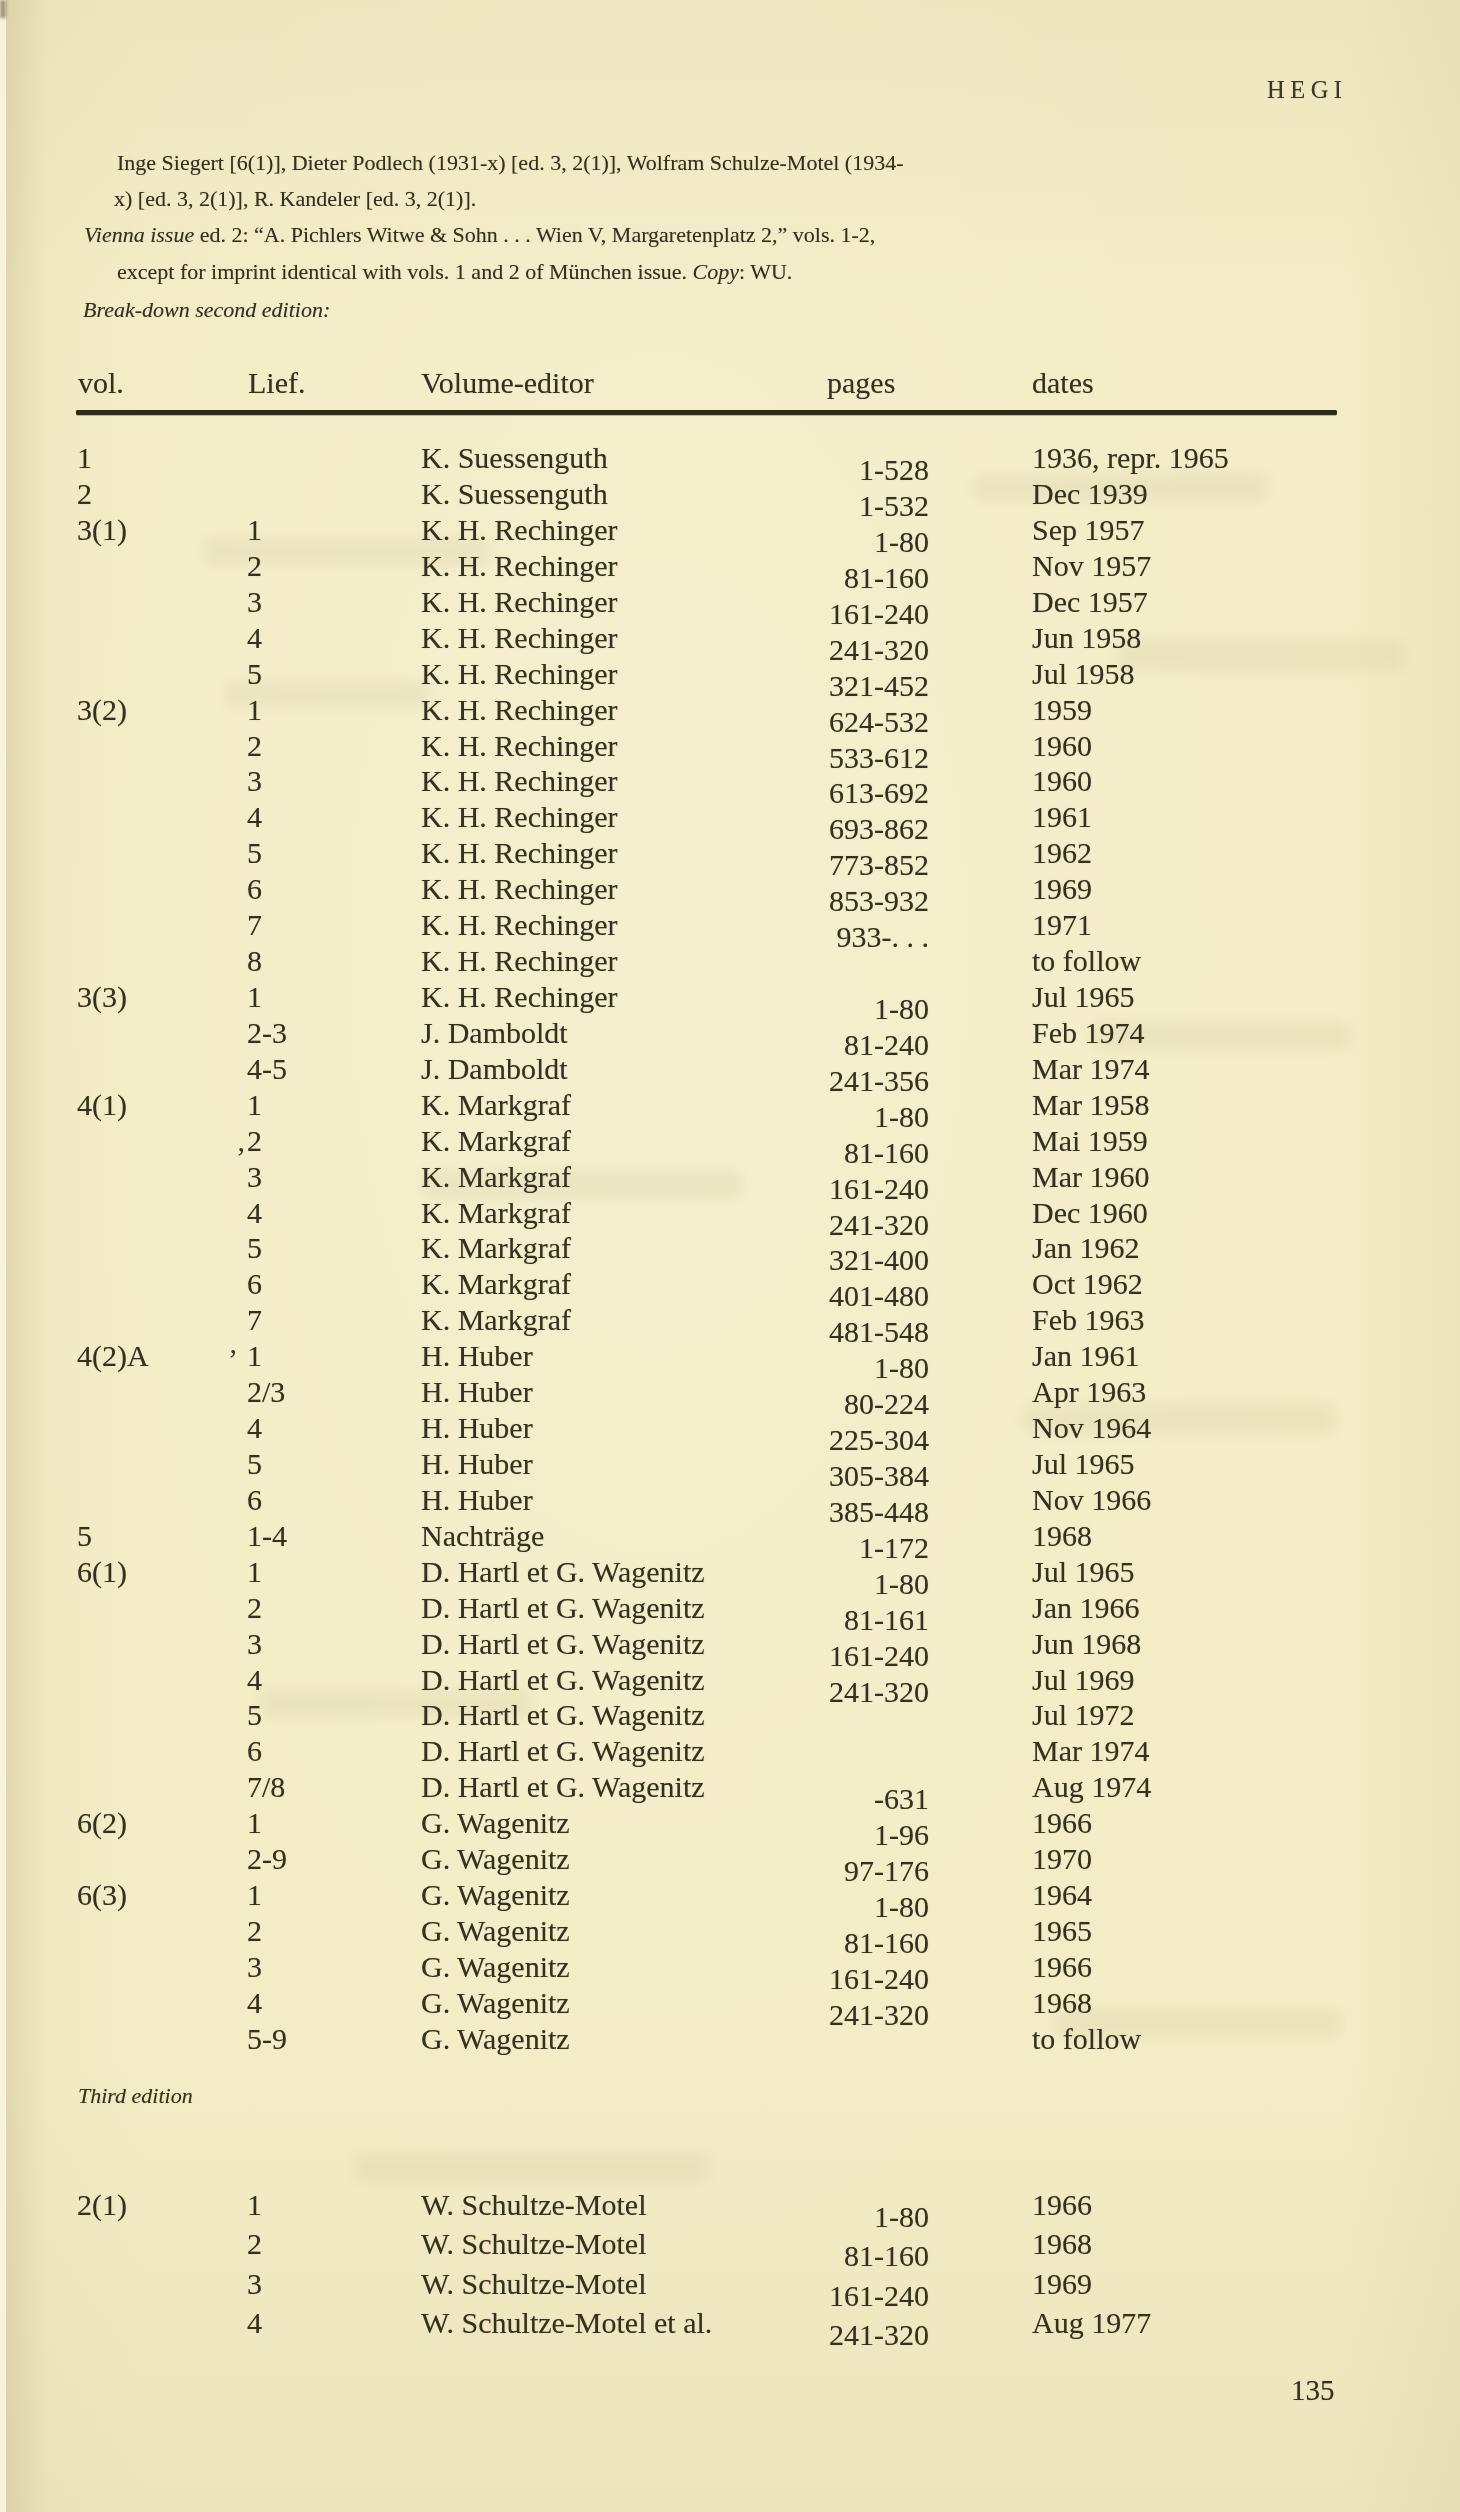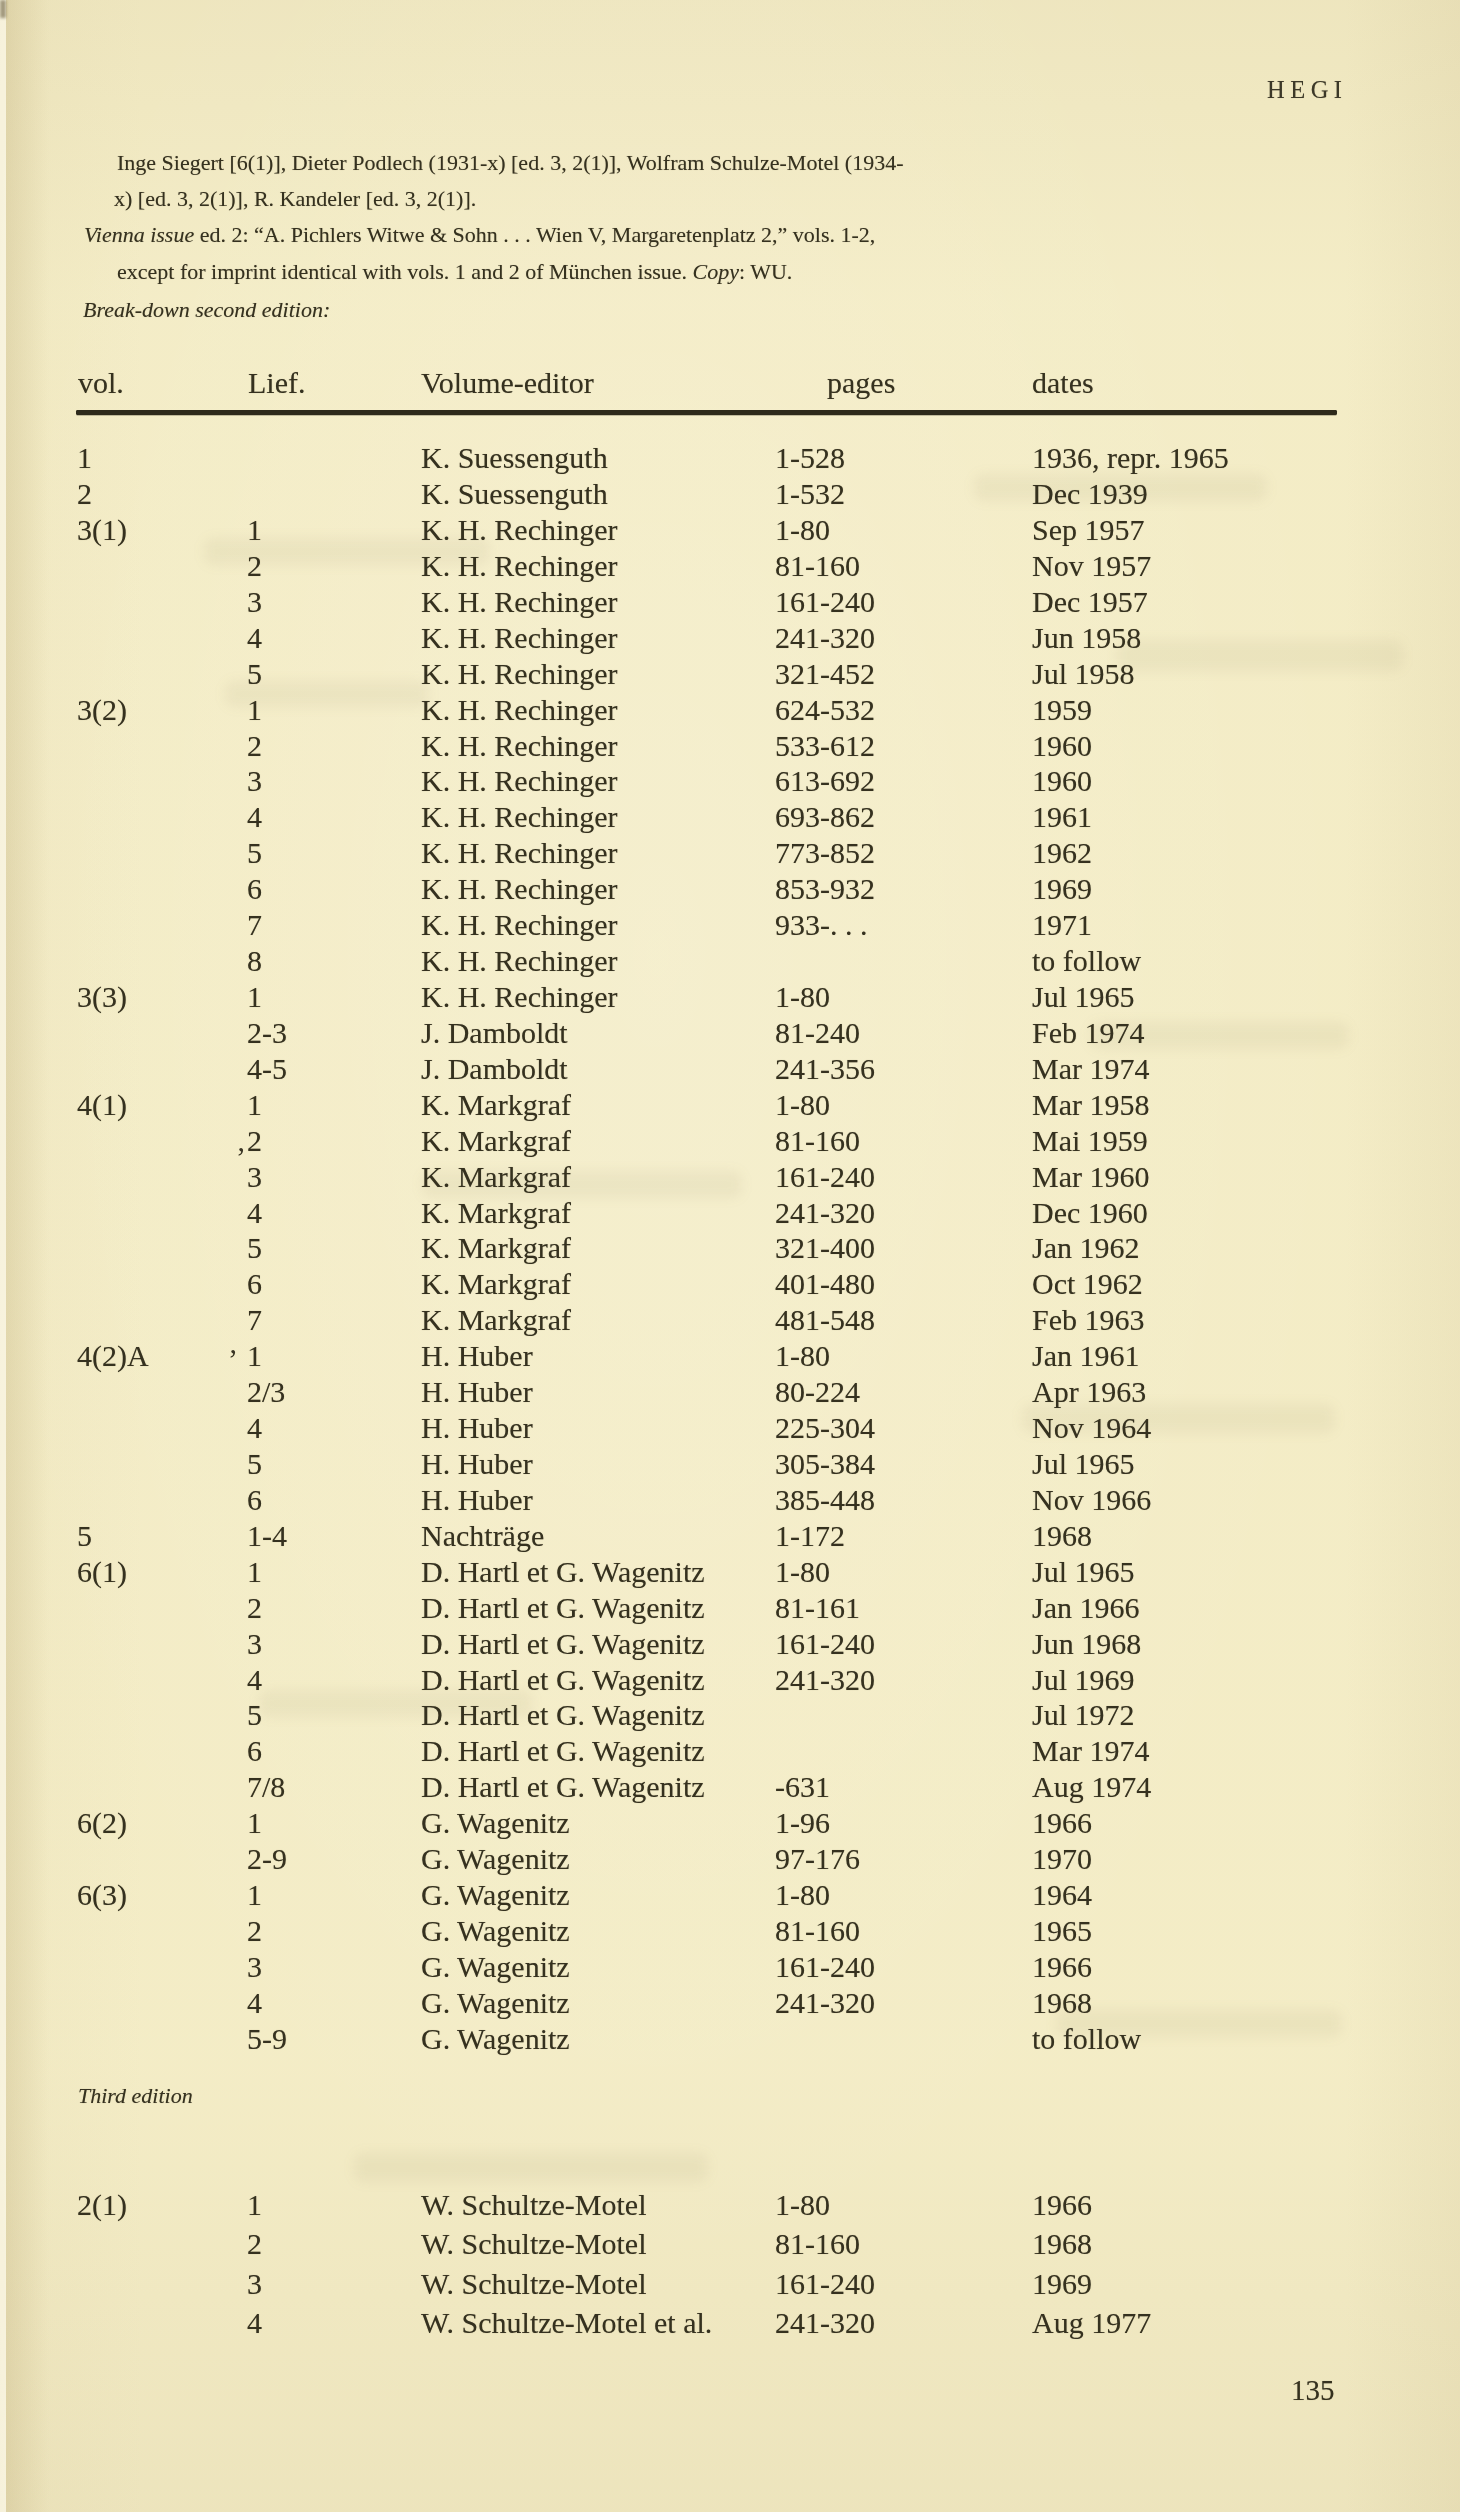--- a/index.html
+++ b/index.html
@@ -60,21 +60,21 @@
   .rule{
     position:absolute;left:76px;top:410px;width:1261px;height:4.8px;
     background:#2e2a1b;border-radius:1.4px;
     box-shadow:0 0.7px 0 rgba(46,42,27,0.35);
   }
   .row{position:absolute;left:0;width:100%;height:36px;line-height:36px;font-size:30px;}
   .row span{position:absolute;white-space:pre;text-shadow:0 0 0.8px rgba(55,48,28,0.38);}
   .c-vol{left:77px;}
   .c-lief{left:247px;}
   .c-editor{left:421px;}
-  .c-pages{left:775px;width:176px;}
+  .c-pages{left:753px;width:176px;text-align:right;margin-top:12px;}
   .c-dates{left:1032px;}
   .third-heading{left:78px;top:2078px;}
   .pageno{
     position:absolute;left:1291px;top:2373px;font-size:29px;line-height:34px;
     text-shadow:0 0 0.8px rgba(55,48,28,0.38);
   }
   .speck{position:absolute;font-size:30px;line-height:30px;color:#3a3524;}
 </style>
 </head>
 <body>

